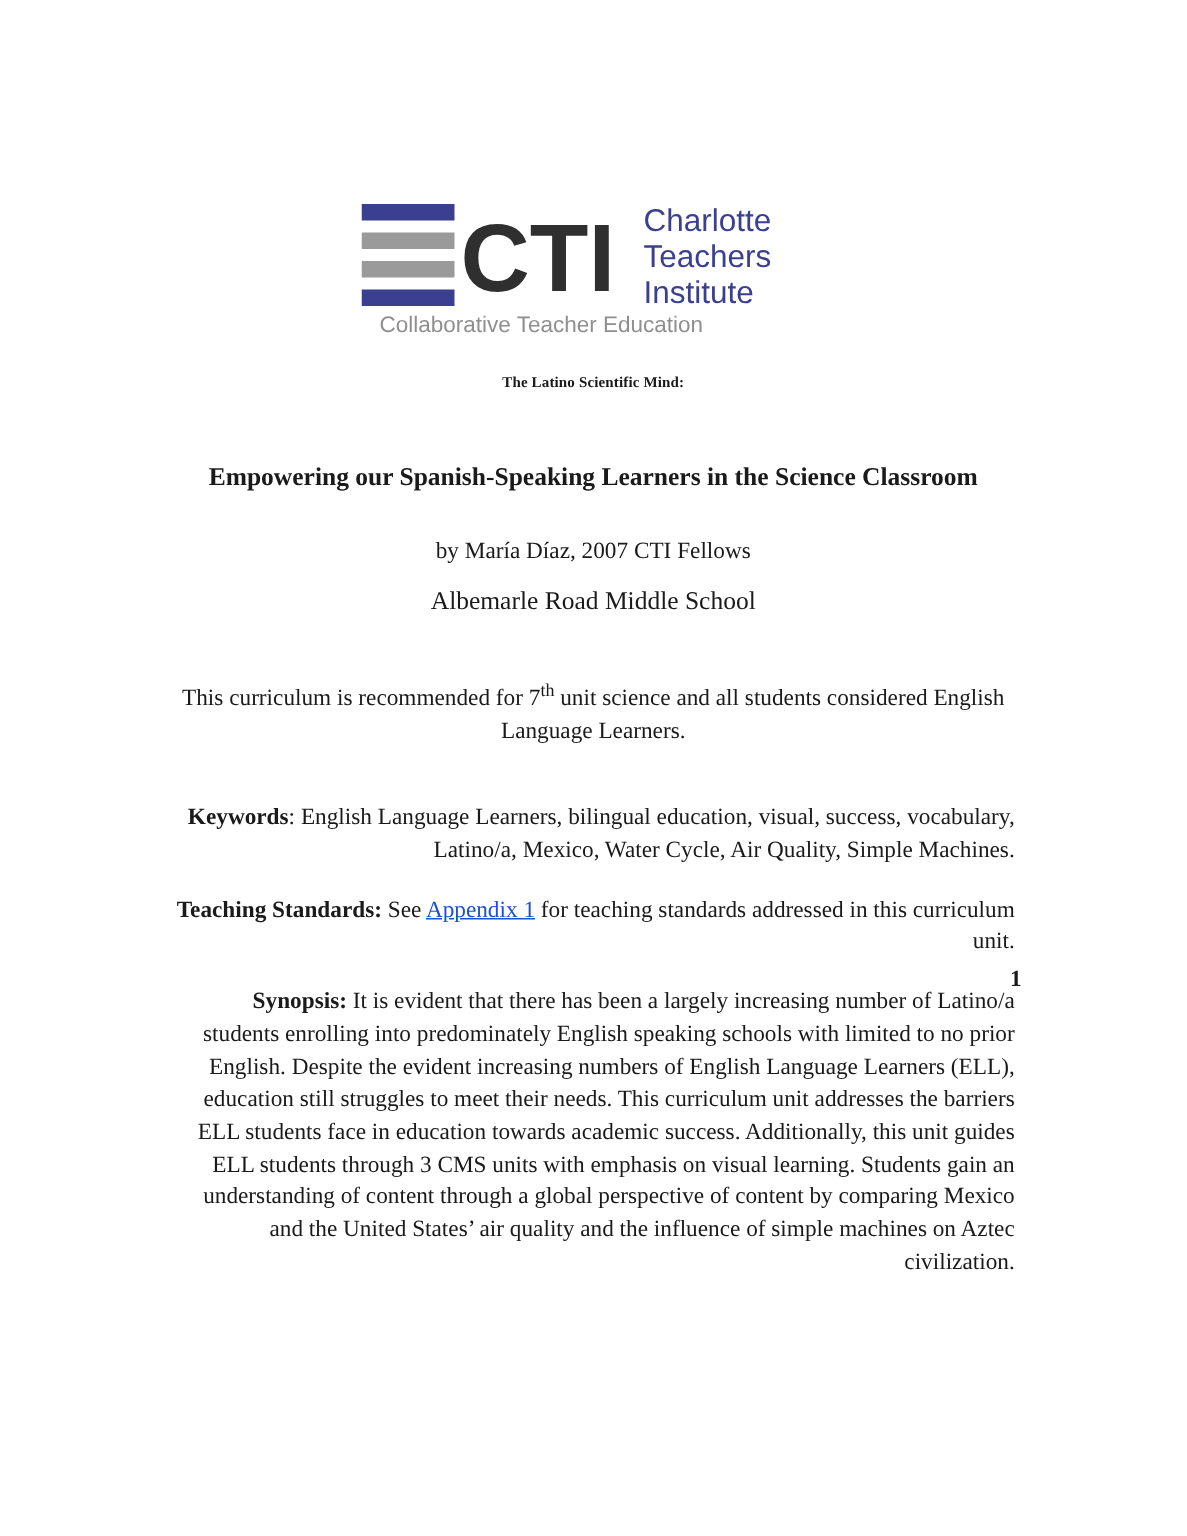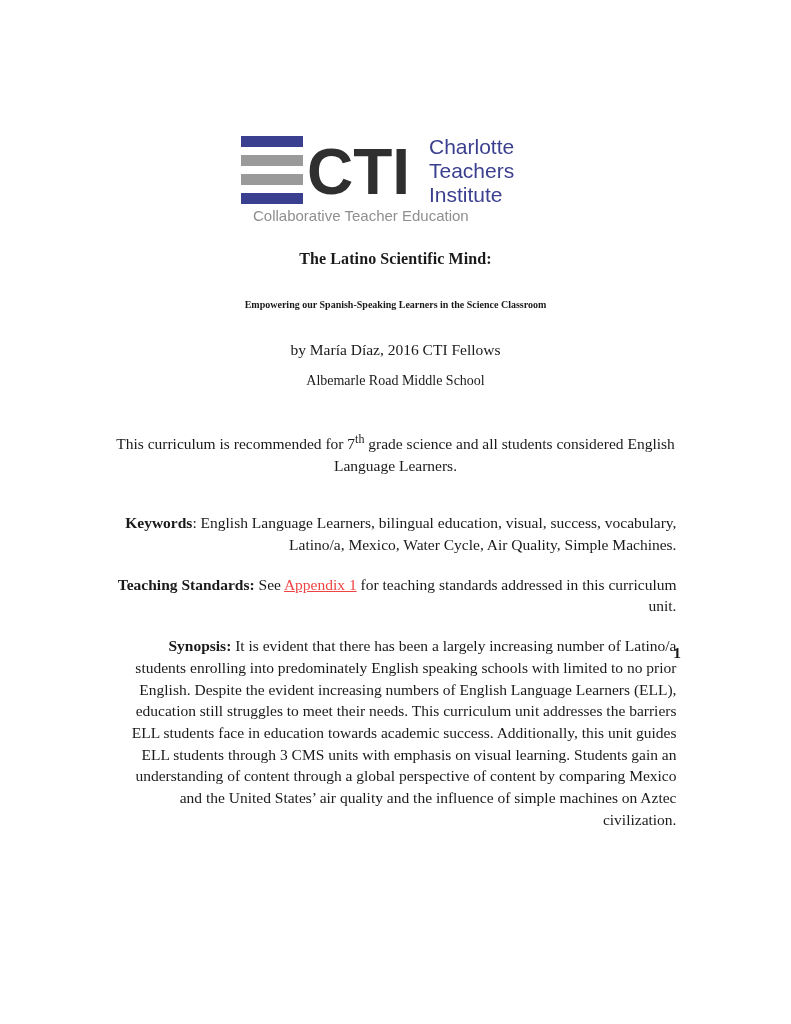--- a/index.html
+++ b/index.html
@@ -32,37 +32,37 @@
   }
   .logo-svg { display: block; }
 
   
   .title-block {
     text-align: center;
     margin-top: 26px;
   }
   .doc-title {
     font-weight: bold;
-    font-size: 16px;
+    font-size: 10px;
     letter-spacing: .1px;
-    margin: 0;
+    margin: 16px;
   }
   .doc-subtitle {
     font-weight: bold;
-    font-size: 10px;
+    font-size: 17px;
     margin: 0;
     padding-top: 31px;
   }
   .byline {
     font-size: 15.5px;
     margin: 0;
     padding-top: 31px;
   }
   .school {
-    font-size: 14px;
+    font-size: 17px;
     margin: 0;
     padding-top: 14px;
   }
 
   
   .body-col {
     width: 562px;
     margin: 0 auto;
     font-size: 15.5px;
     line-height: 1.40;
@@ -75,21 +75,21 @@
   p.para {
     margin: 0;
     padding-top: 18px;
     text-align: right;
   }
   p.para.tight { padding-top: 12px; }
   p.gap-large { padding-top: 36px; }
   .lbl-bold { font-weight: bold; }
   sup { font-size: 12px; vertical-align: super; line-height: 0; }
   a.inline-link {
-    color: #ef4444;
+    color: #1d4ed8;
     text-decoration: underline;
   }
 
   
   .page-number {
     position: absolute;
     right: 110px;
     bottom: 58px;
     font-weight: bold;
     font-size: 15.5px;
@@ -114,27 +114,27 @@
       <text x="188" y="50" font-family="'Liberation Sans', sans-serif" font-size="21" fill="#3b3f8f">Teachers</text>
       <text x="188" y="74" font-family="'Liberation Sans', sans-serif" font-size="21" fill="#3b3f8f">Institute</text>
 
       <text x="12" y="93" font-family="'Liberation Sans', sans-serif" font-size="15" fill="#8f8f8f">Collaborative Teacher Education</text>
     </svg>
   </div>
 
   <div class="title-block">
     <p class="doc-title">The Latino Scientific Mind:</p>
     <p class="doc-subtitle">Empowering our Spanish-Speaking Learners in the Science Classroom</p>
-    <p class="byline">by María Díaz, 2016 CTI Fellows</p>
+    <p class="byline">by María Díaz, 2007 CTI Fellows</p>
     <p class="school">Albemarle Road Middle School</p>
   </div>
 
   <div class="body-col">
 
-    <p class="recommend"><span>This curriculum is recommended for 7</span><sup>th</sup><span> grade science and all students considered English Language Learners.</span></p>
+    <p class="recommend"><span>This curriculum is recommended for 7</span><sup>th</sup><span> unit science and all students considered English Language Learners.</span></p>
 
     <p class="para gap-large"><span class="lbl-bold">Keywords</span><span>: English Language Learners, bilingual education, visual, success, vocabulary, Latino/a, Mexico, Water Cycle, Air Quality, Simple Machines.</span></p>
 
     <p class="para"><span class="lbl-bold">Teaching Standards:</span><span> See </span><a class="inline-link" href="#">Appendix 1</a><span> for teaching standards addressed in this curriculum unit.</span></p>
 
     <p class="para"><span class="lbl-bold">Synopsis:</span><span> It is evident that there has been a largely increasing number of Latino/a students enrolling into predominately English speaking schools with limited to no prior English. Despite the evident increasing numbers of English Language Learners (ELL), education still struggles to meet their needs. This curriculum unit addresses the barriers ELL students face in education towards academic success. Additionally, this unit guides ELL students through 3 CMS units with emphasis on visual learning. Students gain an understanding of content through a global perspective of content by comparing Mexico and the United States’ air quality and the influence of simple machines on Aztec civilization.</span></p>
 
 
 
   </div>

